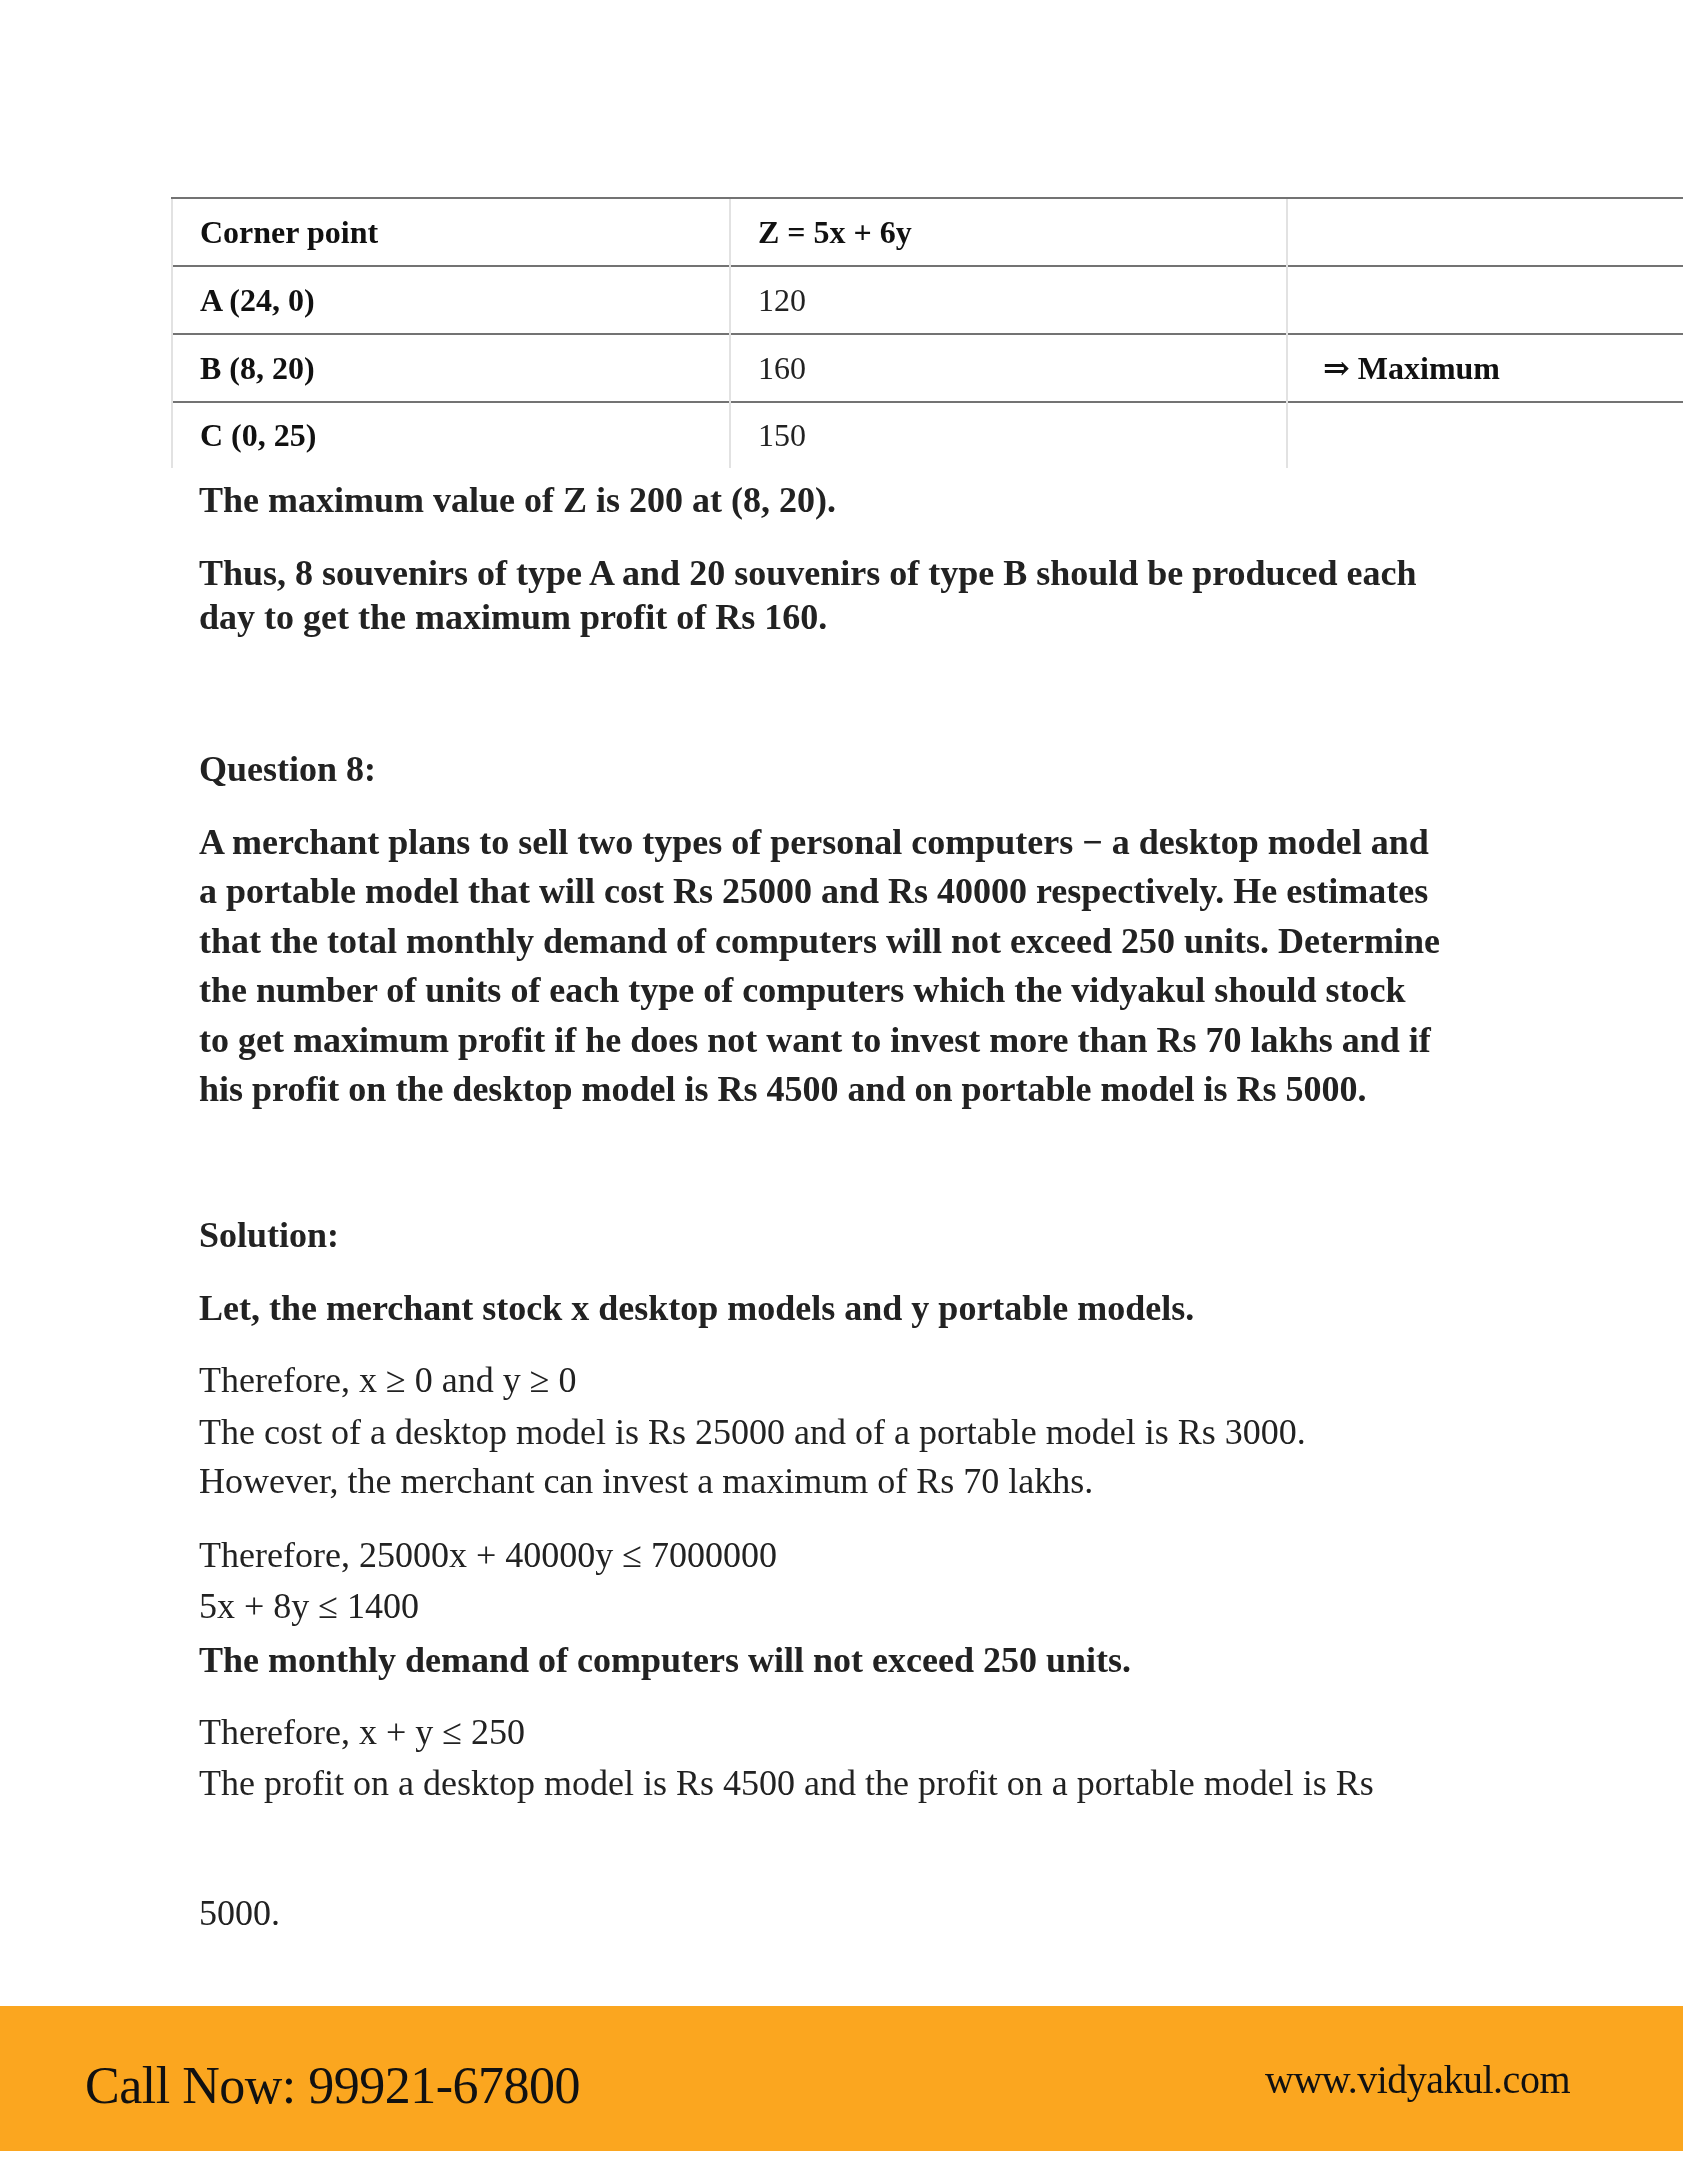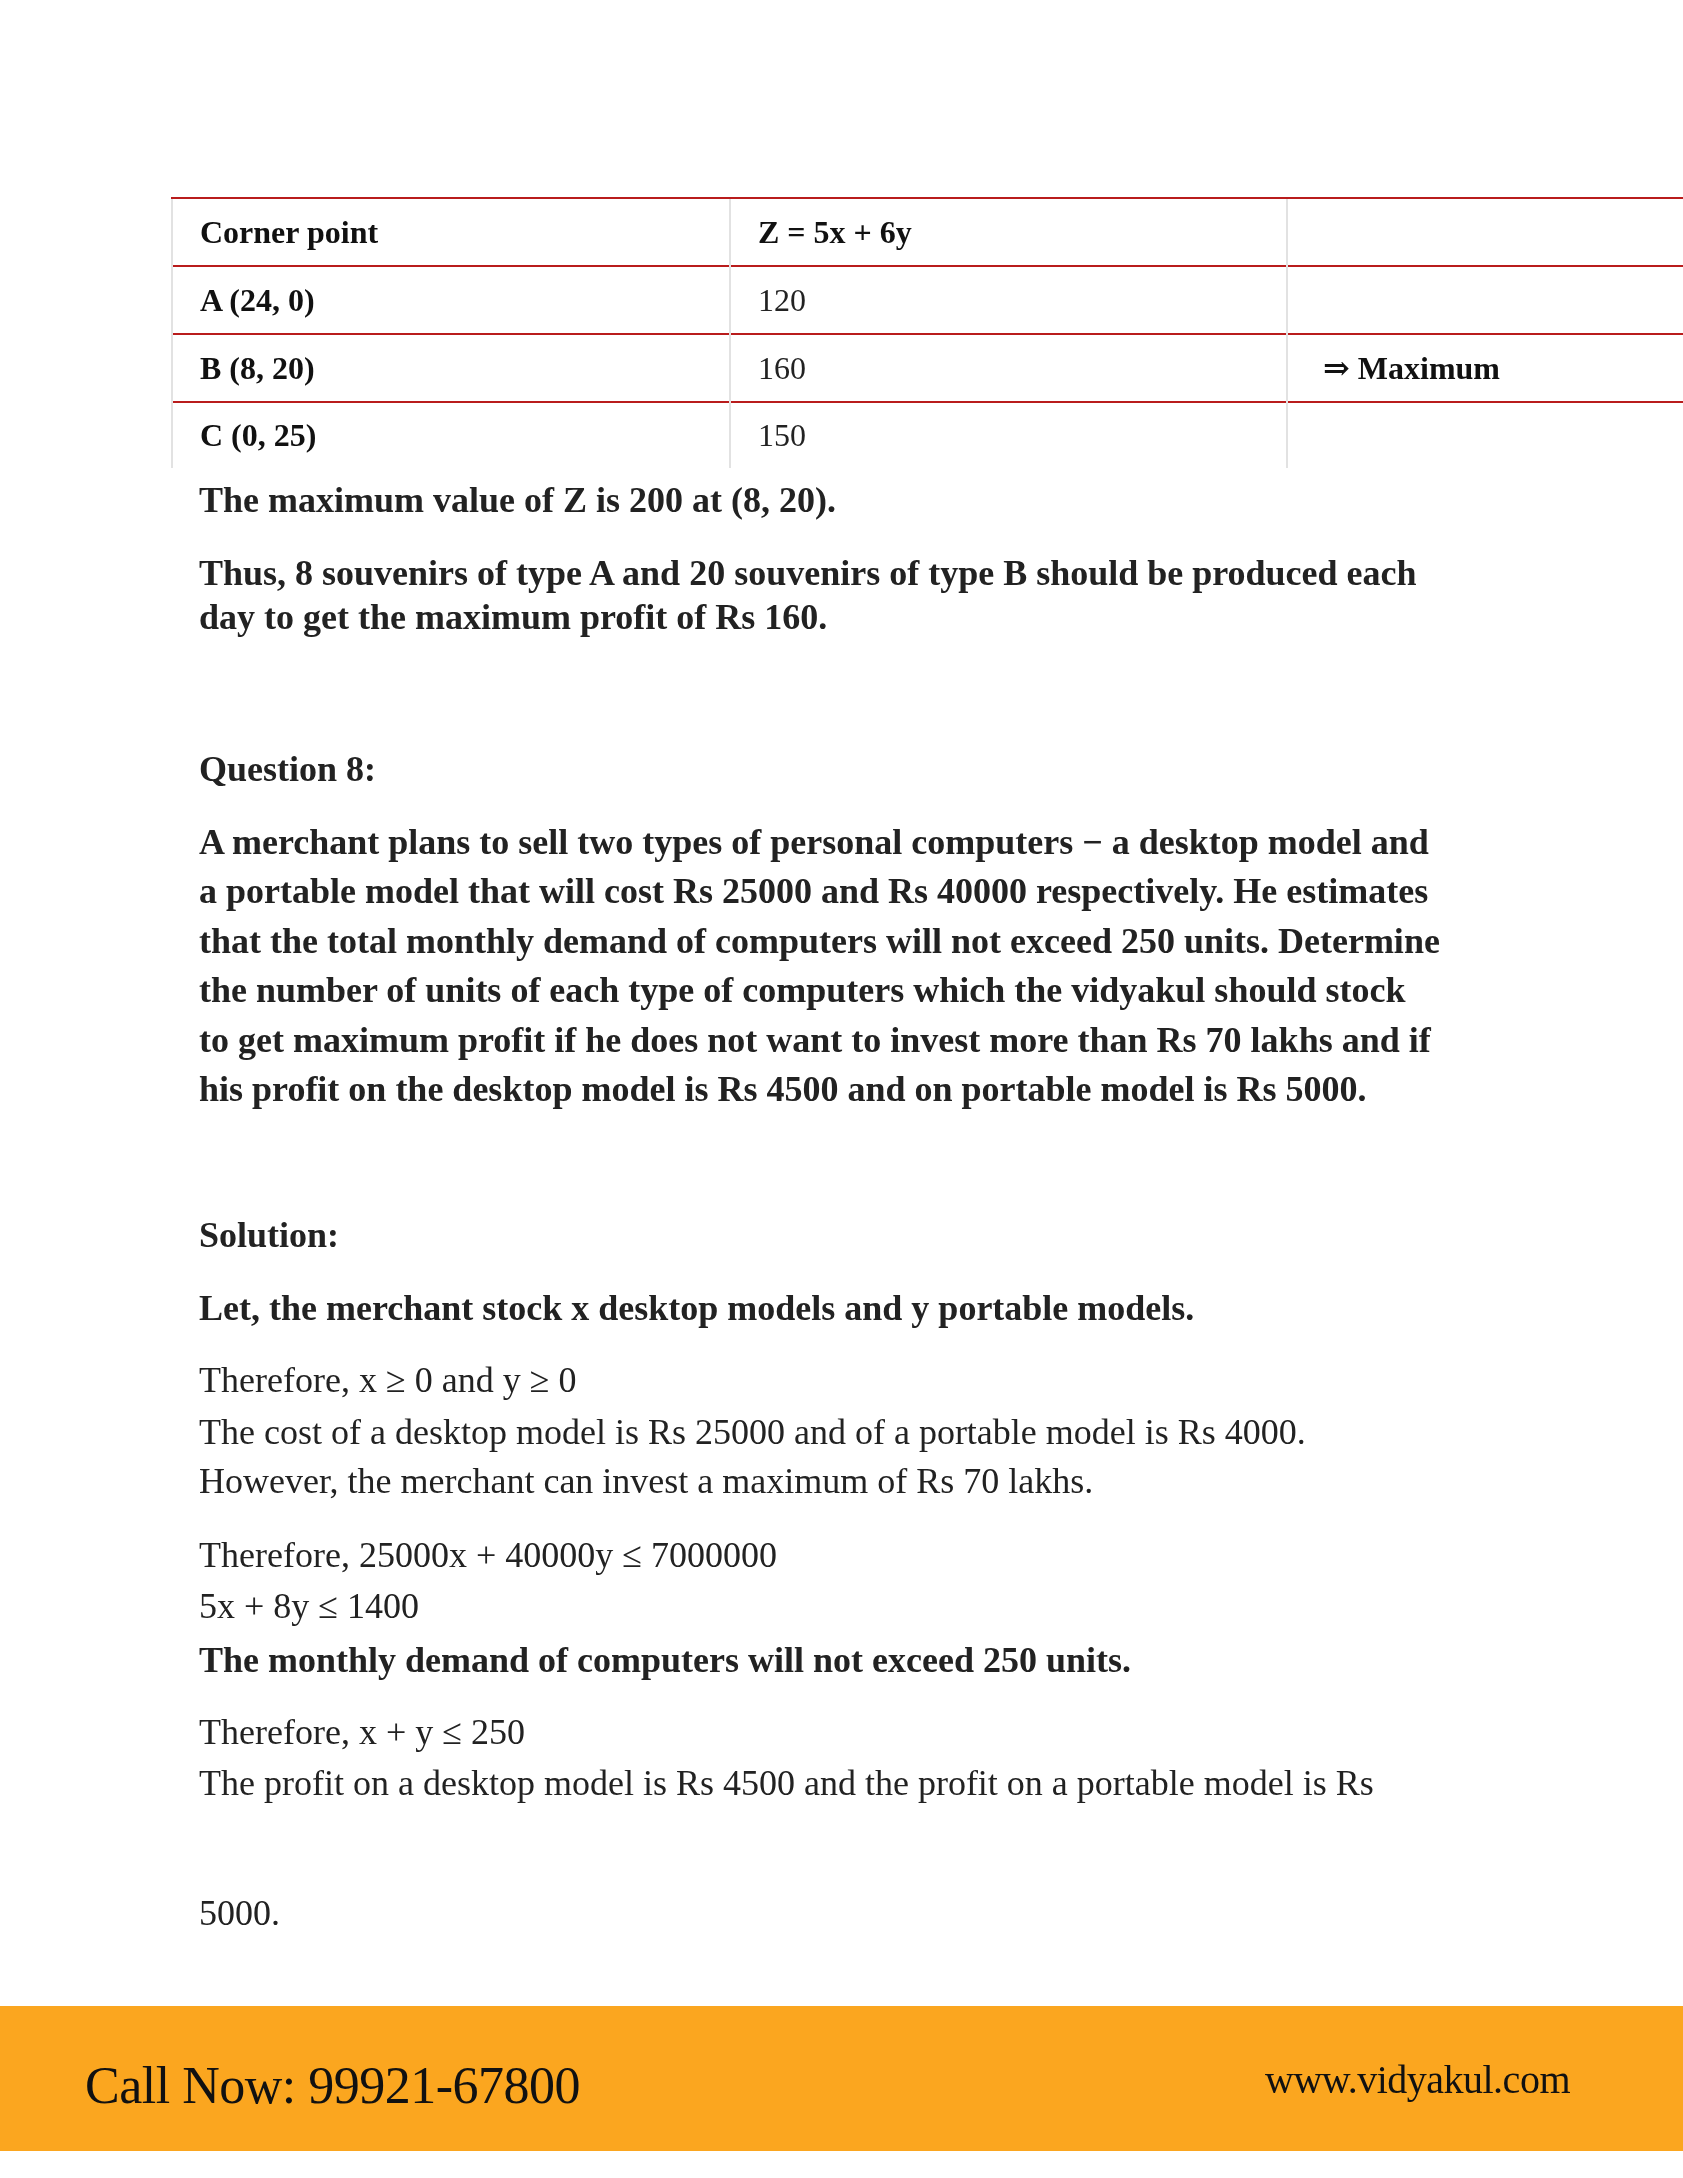--- a/index.html
+++ b/index.html
@@ -26,21 +26,21 @@
       position: absolute;
       left: 171px;
       top: 197px;
       width: 1512px;
       border-collapse: collapse;
       table-layout: fixed;
     }
     .corner-table td {
       height: 66px;
       padding: 0 0 0 27px;
-      border-top: 2px solid #b91c1c;
+      border-top: 2px solid #737373;
       border-left: 2px solid #e2e2e2;
       font-size: 32px;
       vertical-align: middle;
       color: #111111;
       white-space: nowrap;
     }
     .corner-table tr:last-child td { height: 65px; margin-top: 28px; }
     .corner-table col.c1 { width: 558px; }
     .corner-table col.c2 { width: 557px; }
     .corner-table col.c3 { width: 396px; }
@@ -134,21 +134,21 @@
   <p class="txt b" style="top:866px;">a portable model that will cost Rs 25000 and Rs 40000 respectively. He estimates</p>
   <p class="txt b" style="top:916px;">that the total monthly demand of computers will not exceed 250 units. Determine</p>
   <p class="txt b" style="top:965px;">the number of units of each type of computers which the vidyakul should stock</p>
   <p class="txt b" style="top:1015px;">to get maximum profit if he does not want to invest more than Rs 70 lakhs and if</p>
   <p class="txt b" style="top:1064px;">his profit on the desktop model is Rs 4500 and on portable model is Rs 5000.</p>
 
   <p class="txt b" style="top:1210px;">Solution:</p>
   <p class="txt b" style="top:1283px;">Let, the merchant stock x desktop models and y portable models.</p>
 
   <p class="txt n" style="top:1355px;">Therefore, x ≥ 0 and y ≥ 0</p>
-  <p class="txt n" style="top:1407px;">The cost of a desktop model is Rs 25000 and of a portable model is Rs 4000.</p>
+  <p class="txt n" style="top:1407px;">The cost of a desktop model is Rs 25000 and of a portable model is Rs 3000.</p>
   <p class="txt n" style="top:1456px;">However, the merchant can invest a maximum of Rs 70 lakhs.</p>
 
   <p class="txt n" style="top:1530px;">Therefore, 25000x + 40000y ≤ 7000000</p>
   <p class="txt n" style="top:1581px;">5x + 8y ≤ 1400</p>
   <p class="txt b" style="top:1635px;">The monthly demand of computers will not exceed 250 units.</p>
 
   <p class="txt n" style="top:1707px;">Therefore, x + y ≤ 250</p>
   <p class="txt n" style="top:1758px;">The profit on a desktop model is Rs 4500 and the profit on a portable model is Rs</p>
   <p class="txt n" style="top:1888px;text-align:right;">5000.</p>
 

